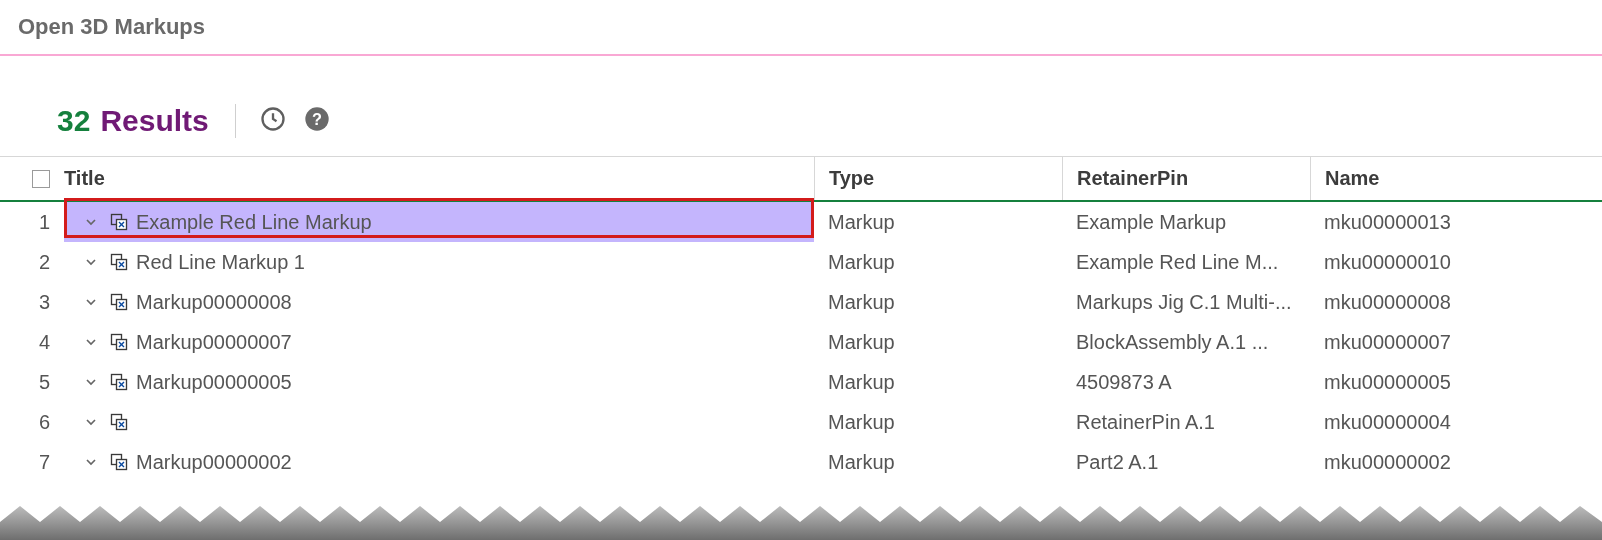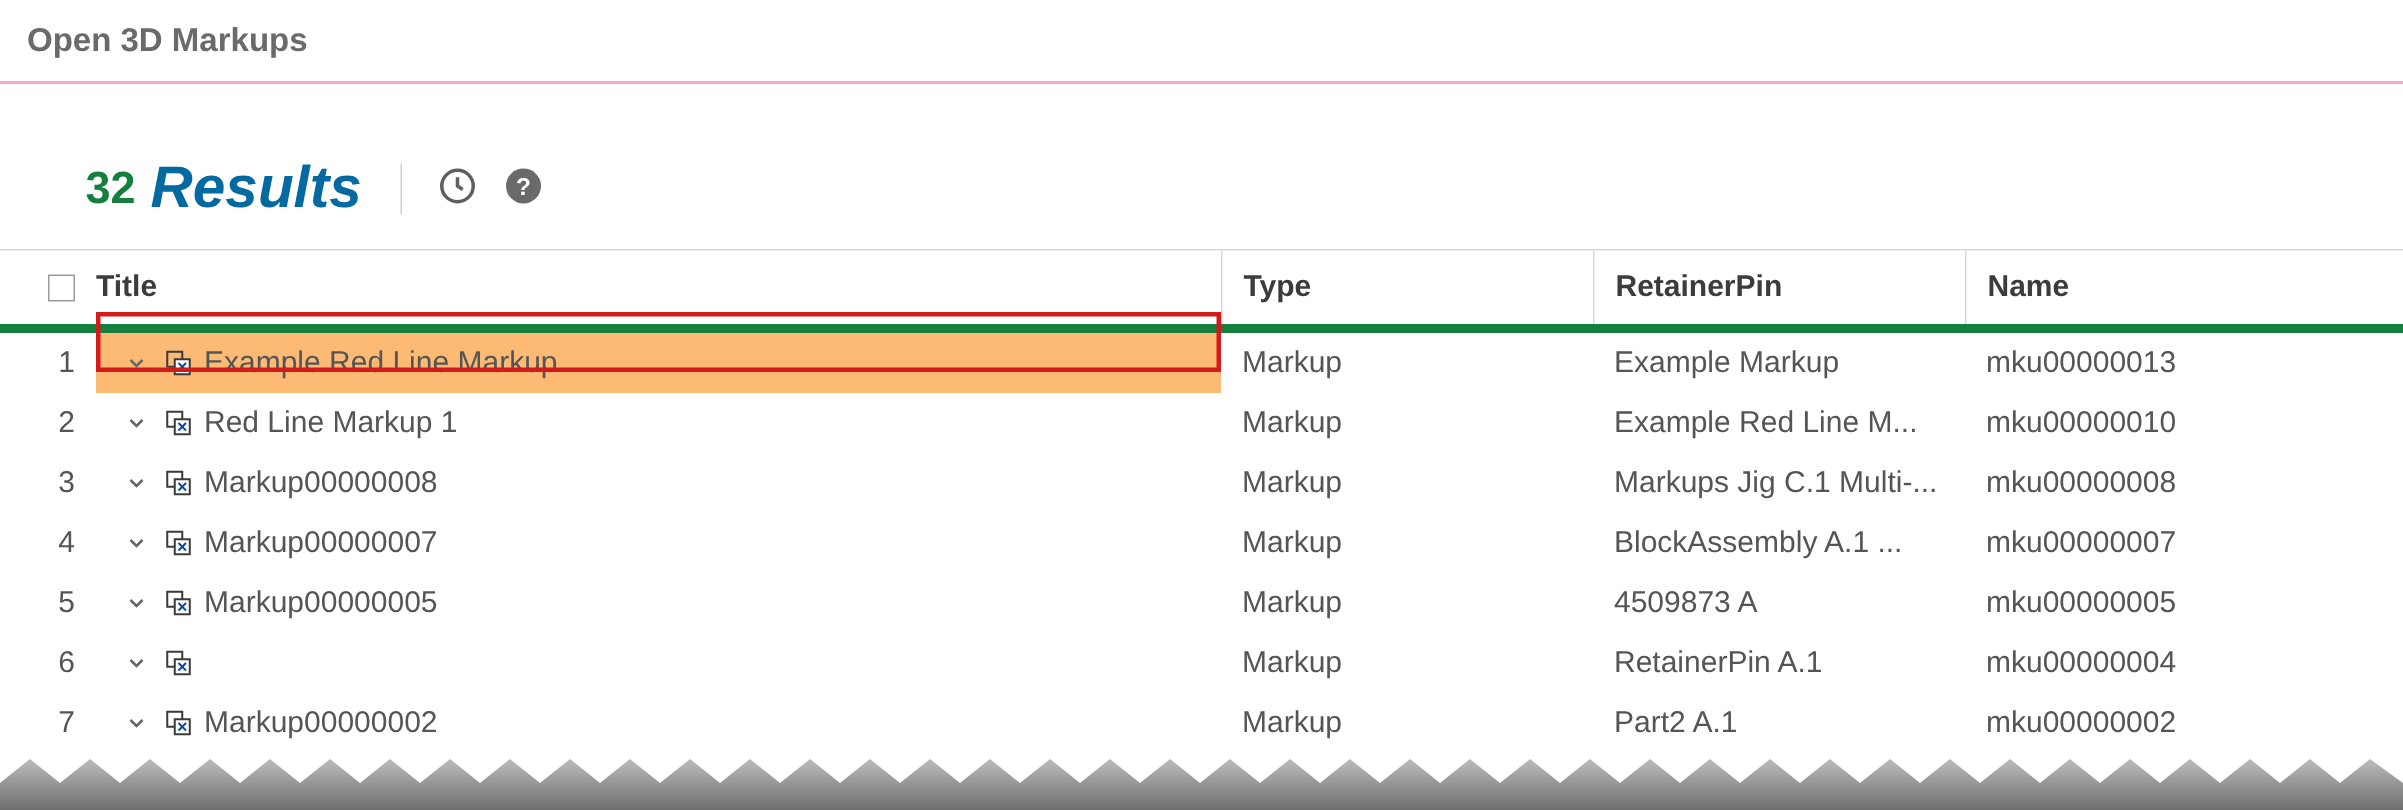--- a/index.html
+++ b/index.html
@@ -19,62 +19,61 @@
       gap: 10px;
       padding: 48px 0 18px 18px;
     }
     .results-count {
       font-size: 30px;
       font-weight: 700;
       color: #15803d;
       margin-left: 39px;
     }
     .results-label {
-      font-size: 39px;
+      font-size: 30px;
       font-weight: 700;
-      color: #0369a1;
+      color: #701a75;
       margin-right: 6px;
-      font-style: italic;
     }
     .vsep {
       width: 1px; height: 34px; background: #cfcfcf; margin: 0 10px;
     }
     .icon-btn {
       width: 34px; height: 34px; display: inline-flex; align-items: center; justify-content: center;
       color: #5f5f5f; border-radius: 50%; cursor: pointer;
     }
     .icon-btn svg { width: 28px; height: 28px; }
 
     
     .tbl { position: relative; width: 100%; }
     .hdr {
       display: grid;
       grid-template-columns: 64px 750px 248px 248px 248px;
       align-items: center;
       border-top: 1px solid #d7d7d7;
-      border-bottom: 6px solid #15803d;
-      height: 56px;
+      border-bottom: 2px solid #15803d;
+      height: 46px;
       font-size: 20px;
       font-weight: 700;
       color: #3c3c3c;
     }
     .hdr > div { padding: 0 14px; height: 100%; display: flex; align-items: center; }
     .hdr .col-type, .hdr .col-desc, .hdr .col-name { border-left: 1px solid #d7d7d7; }
 
     .row {
       display: grid;
       grid-template-columns: 64px 750px 248px 248px 248px;
       align-items: center;
       height: 40px;
       font-size: 20px;
       color: #555;
     }
     .row > div { padding: 0 14px; height: 100%; display: flex; align-items: center; white-space: nowrap; overflow: hidden; text-overflow: ellipsis; }
     .row .col-desc, .row .col-name, .row .col-type { }
-    .row.selected .col-title-inner { background: #fdba74; }
+    .row.selected .col-title-inner { background: #c4b5fd; }
 
     .rownum { color: #555; justify-content: flex-end; padding-right: 20px; }
 
     .col-title { padding: 0 !important; }
     .col-title-inner {
       display: flex; align-items: center; gap: 4px; height: 100%; width: 100%; padding-left: 18px;
     }
     .chev { width: 18px; height: 18px; display:inline-flex; align-items:center; justify-content:center; color:#666; margin-right:4px; }
     .chev svg { width: 16px; height: 16px; }
     .markup-icon { width: 22px; height: 22px; display:inline-flex; align-items:center; justify-content:center; margin-right:2px; color:#3a3a3a; }

